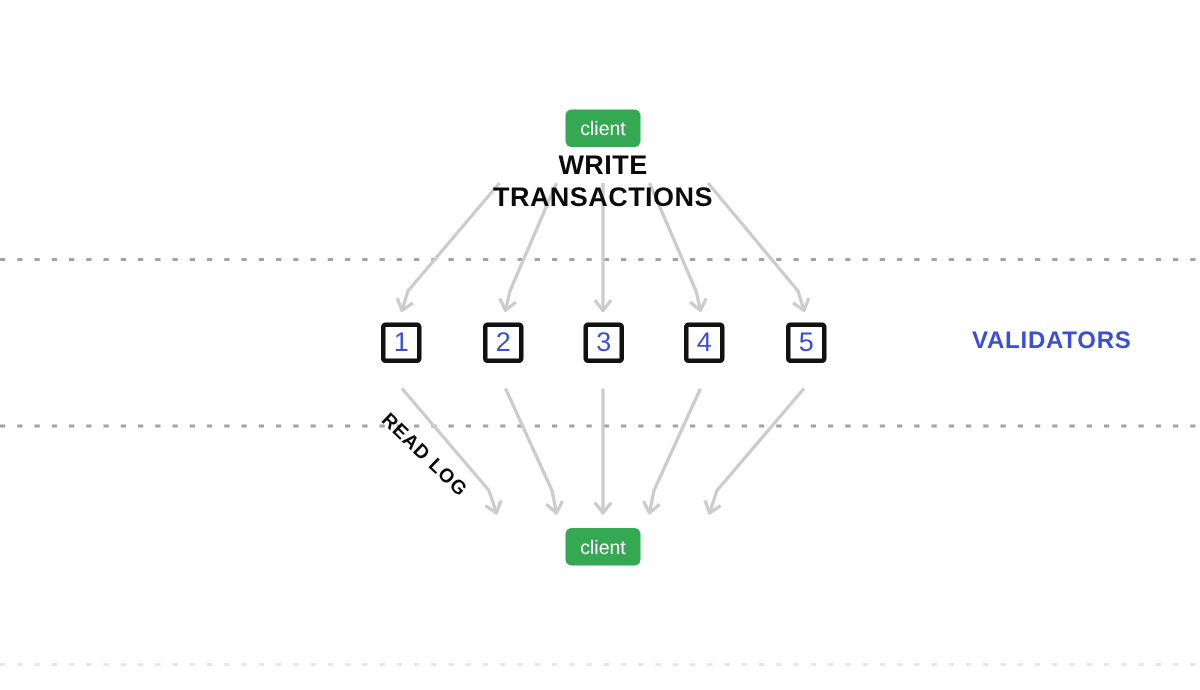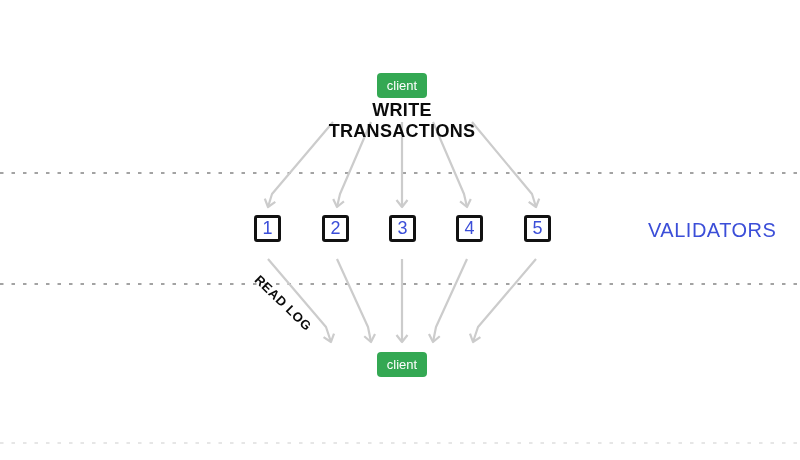--- a/index.html
+++ b/index.html
@@ -80,22 +80,22 @@
     color:var(--validator_blue);
     font-size:18px;
     font-weight:500;
     display:flex;align-items:center;justify-content:center;
   }
   .vbox-1{ left:254px; } .vbox-2{ left:322px; } .vbox-3{ left:389px; }
   .vbox-4{ left:456px; } .vbox-5{ left:524px; }
   .validators-label{
     position:absolute;
     left:648px; top:219px;
-    font-size:20px;
-    font-weight:400;
+    font-size:16px;
+    font-weight:700;
     letter-spacing:0.5px;
     color:var(--validator_blue);
   }
   .read-label{
     position:absolute;
     left:262px; top:272px;
     font-size:13px;
     font-weight:700;
     letter-spacing:0.6px;
     color:var(--text_black);

